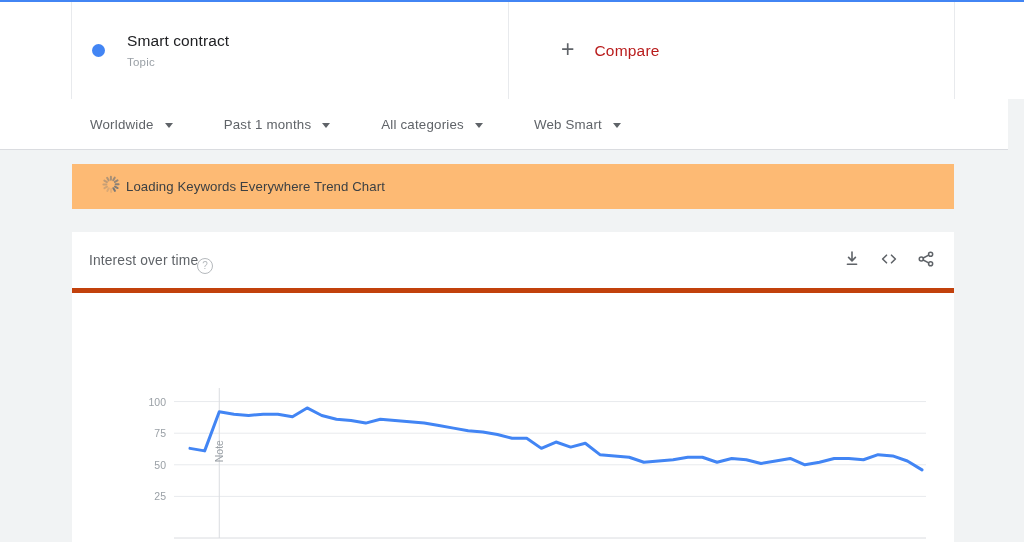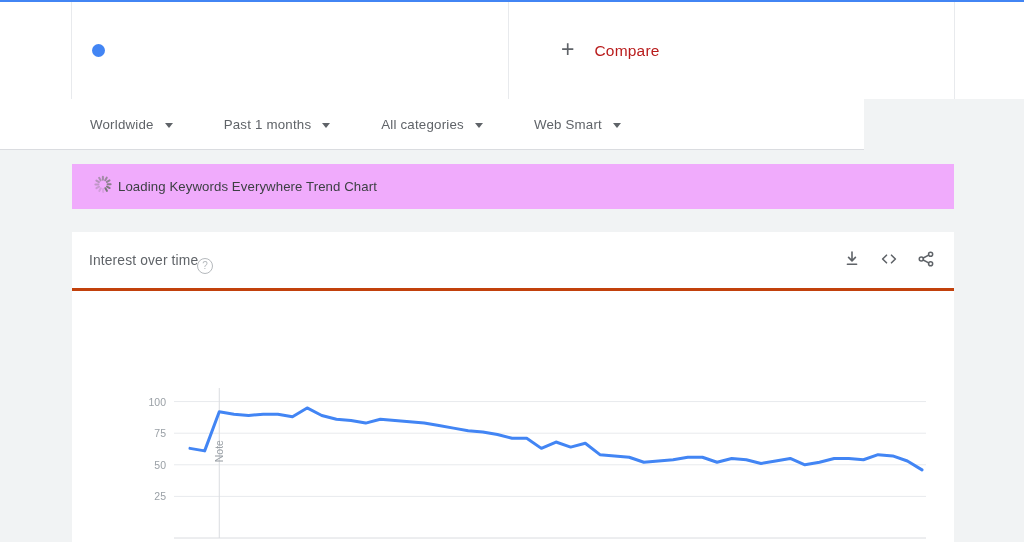--- a/index.html
+++ b/index.html
@@ -95,21 +95,21 @@
   .compare-label {
     font-size: 15.5px;
     color: #b91c1c;
     letter-spacing: .2px;
   }
 
   
   #filters-bar {
     position: absolute;
     top: 99px; left: 0;
-    width: 864px;
+    width: 1008px;
     height: 51px;
     background: #ffffff;
     border-bottom: 1px solid #dadce0;
     box-sizing: border-box;
   }
   #filters-inner {
     position: absolute;
     left: 90px; top: 0;
     height: 50px;
     display: flex;
@@ -134,24 +134,24 @@
     margin-left: 11px;
     margin-top: 2px;
   }
 
   
   #loading-card {
     position: absolute;
     left: 72px; top: 164px;
     width: 882px;
     height: 45px;
-    background: #f0abfc;
-    display: flex;
-    align-items: center;
-    padding-left: 20px;
+    background: #fdba74;
+    display: flex;
+    align-items: center;
+    padding-left: 28px;
     box-sizing: border-box;
   }
   .spinner {
     position: relative;
     width: 22px; height: 22px;
     flex: 0 0 auto;
     margin-right: 4px;
   }
   .spinner i {
     position: absolute;
@@ -172,21 +172,21 @@
   #chart-card {
     position: absolute;
     left: 72px; top: 232px;
     width: 882px;
     height: 310px;
     background: #ffffff;
   }
   #chart-header {
     position: relative;
     height: 56px;
-    border-bottom: 3px solid #c2410c;
+    border-bottom: 5px solid #c2410c;
     display: flex;
     align-items: center;
   }
   #chart-title {
     position: absolute;
     left: 17px;
     font-size: 13.8px;
     color: #5f6368;
     letter-spacing: .15px;
   }
@@ -230,20 +230,24 @@
 </head>
 <body>
 
 <div id="top-rule"></div>
 
 <div id="terms-strip">
   <div id="terms-inner">
 
     <div class="term-cell">
       <span class="term-dot"></span>
+      <span class="term-textblock">
+        <span class="term-title">Smart contract</span>
+        <span class="term-sub">Topic</span>
+      </span>
     </div>
 
     <div class="term-cell compare-cell">
       <span class="compare-plus">+</span>
       <span class="compare-label">Compare</span>
     </div>
 
   </div>
 </div>
 

